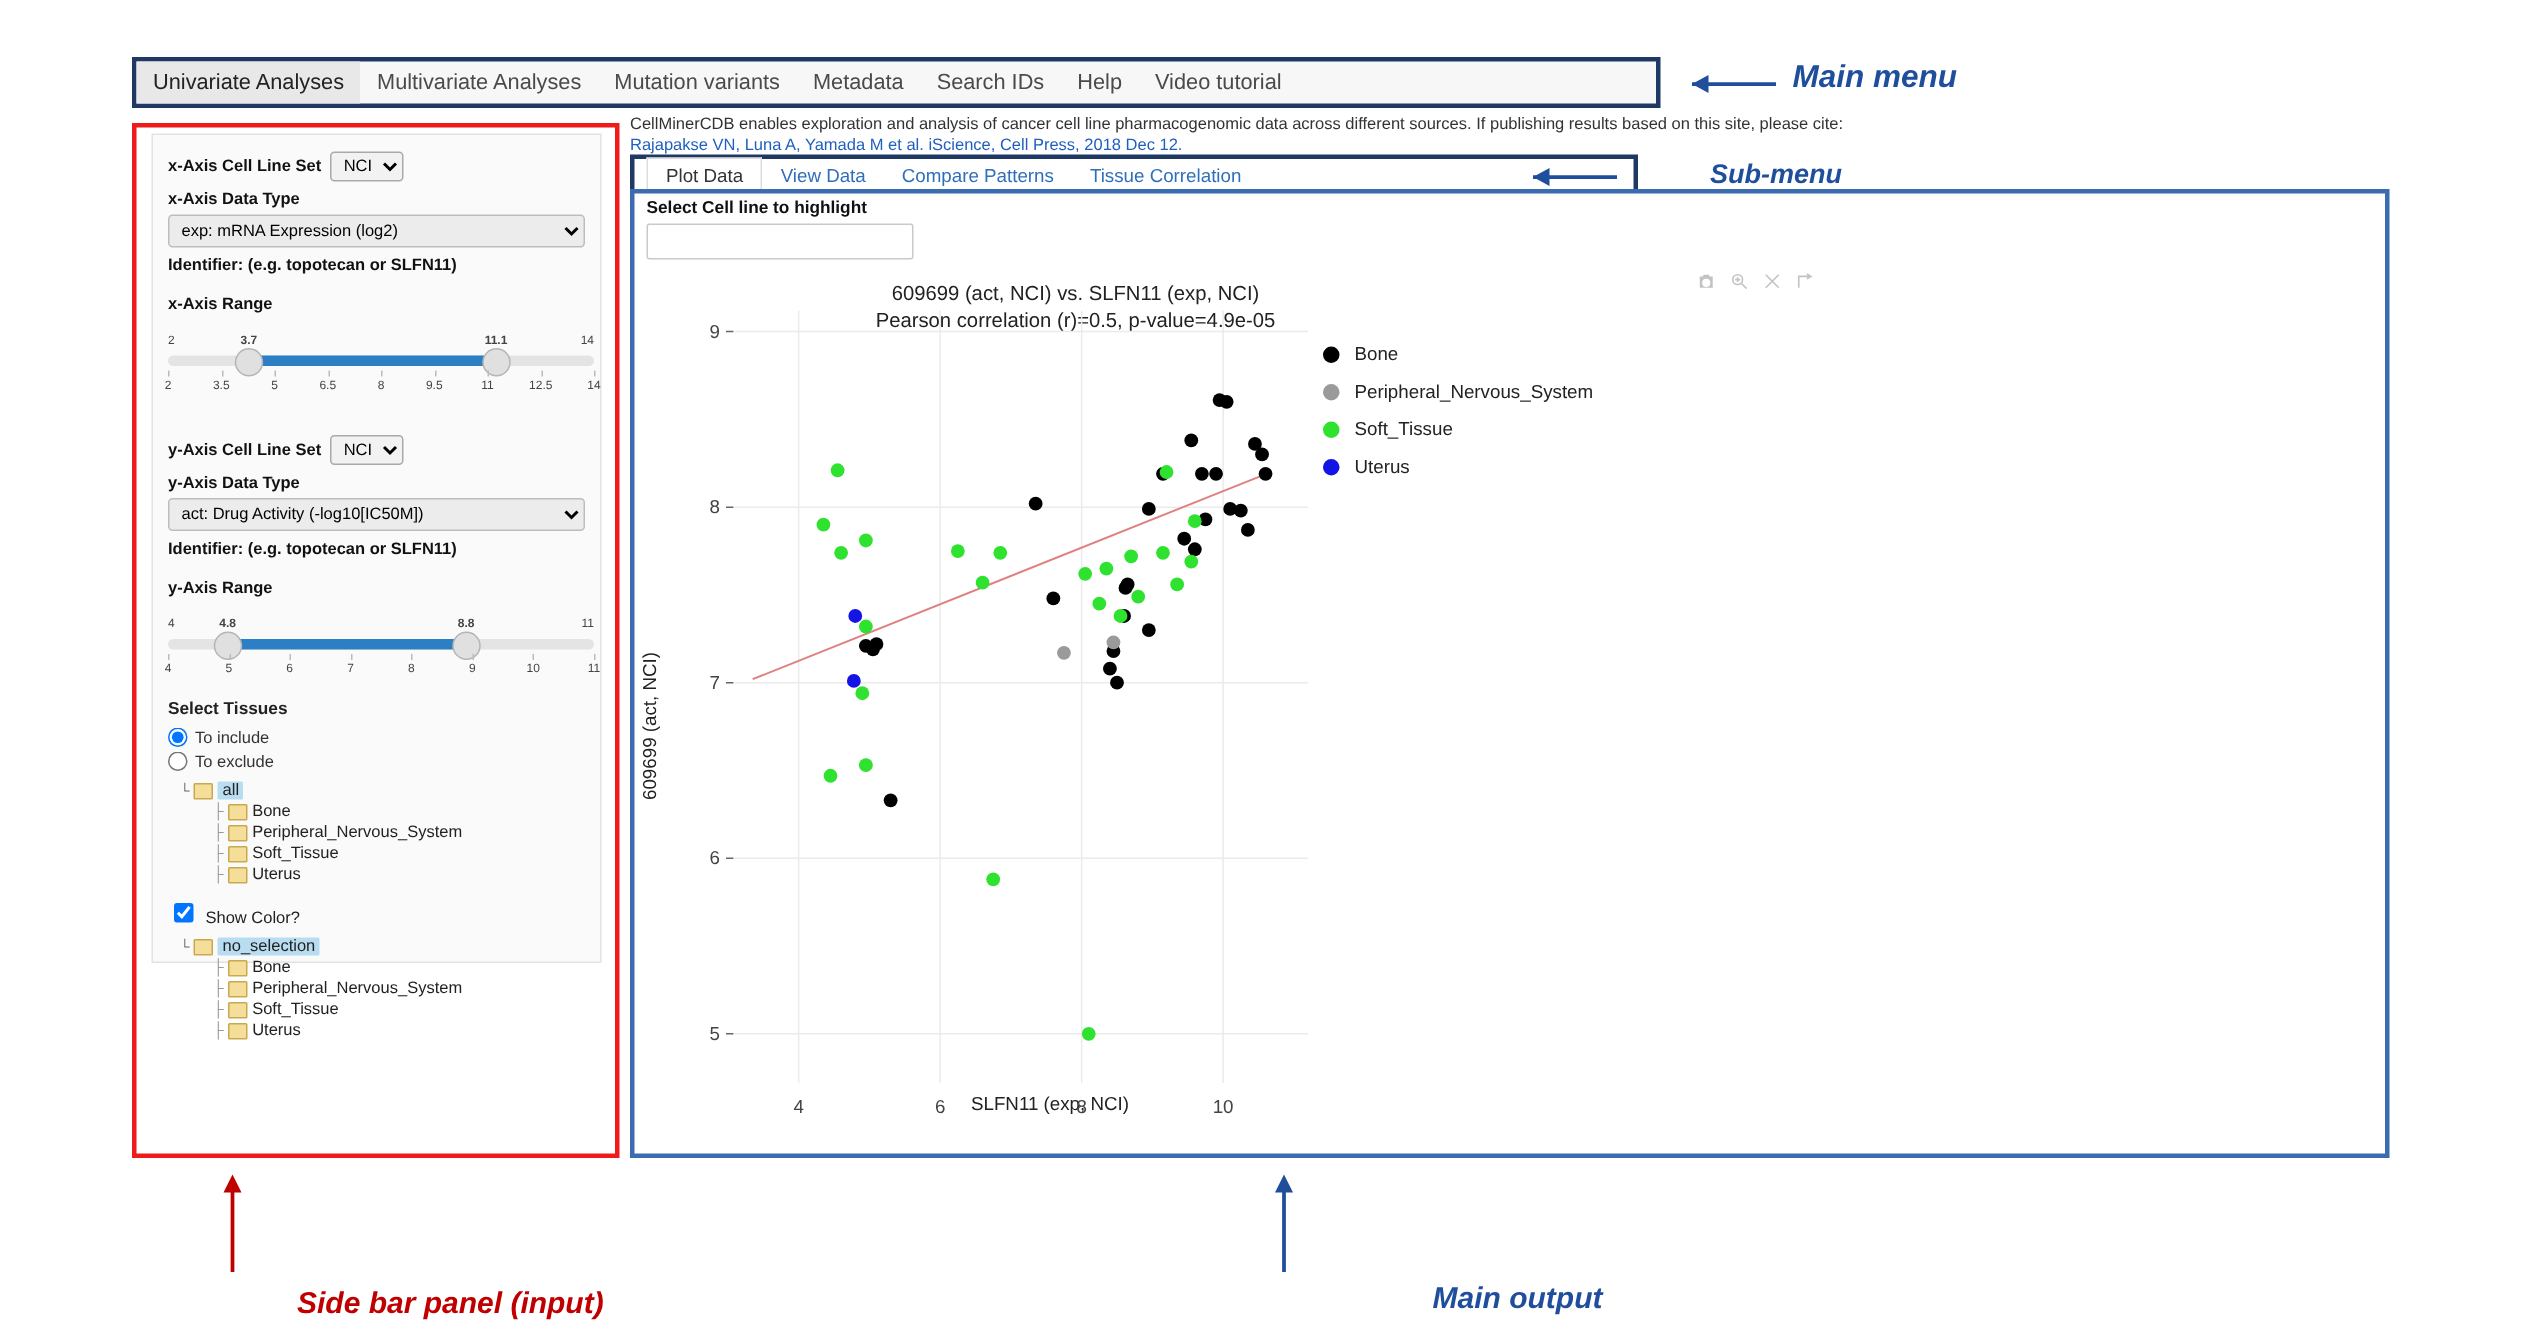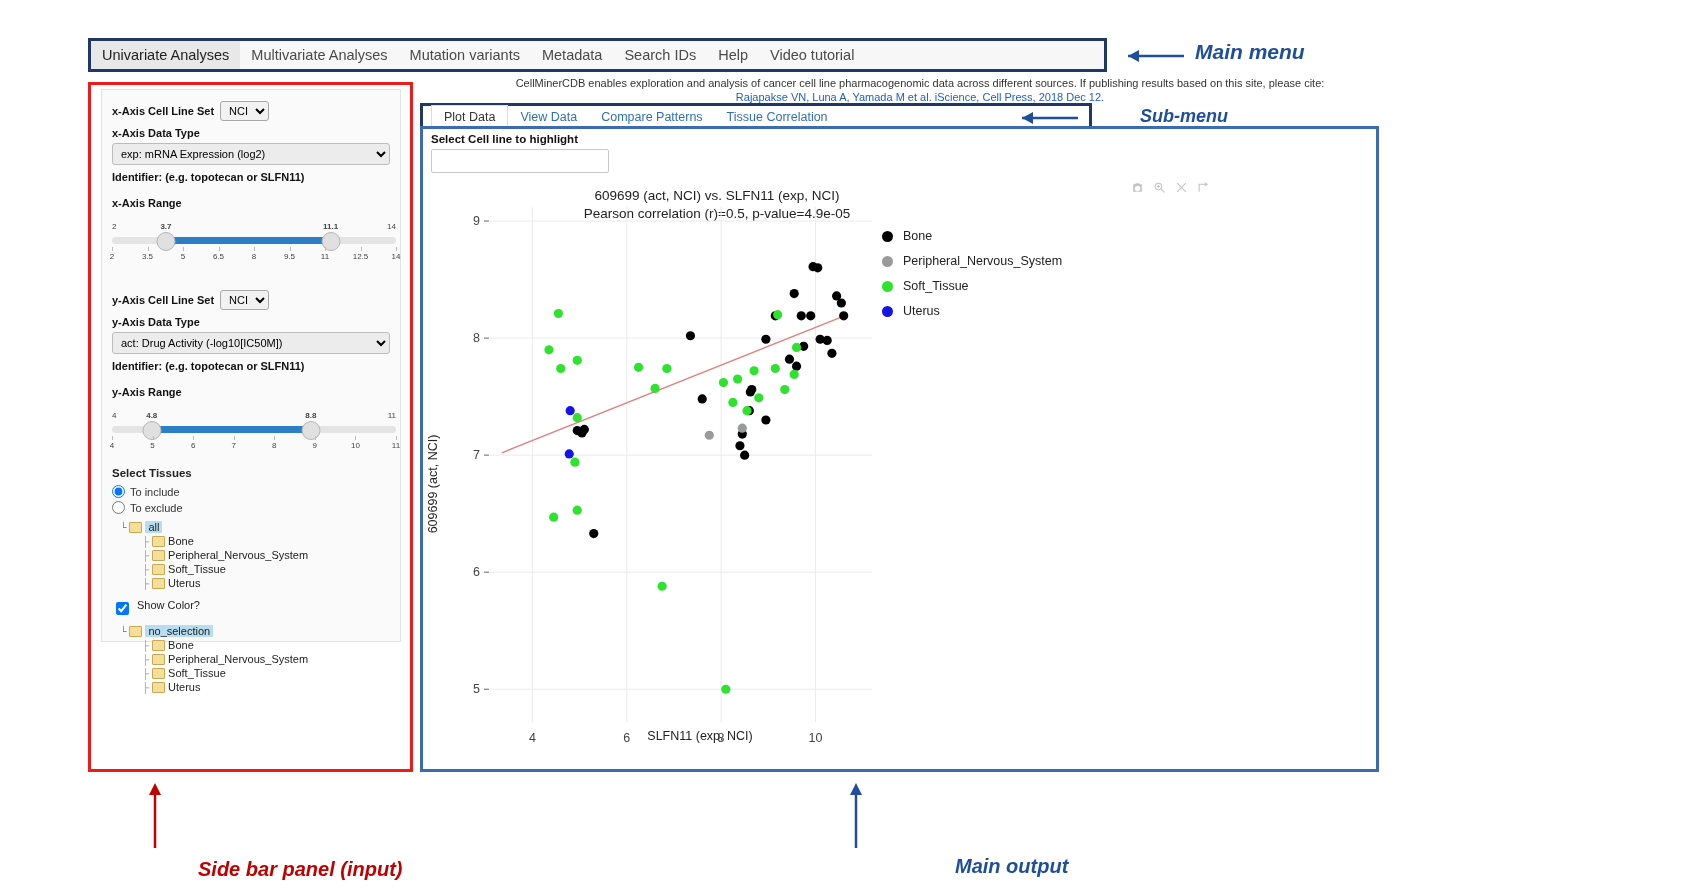--- a/index.html
+++ b/index.html
@@ -7,21 +7,21 @@
        font-family:"Liberation Sans","DejaVu Sans",sans-serif;color:#222;}
 
   
   #main-menu-wrap{position:absolute;left:88px;top:38px;width:1019px;height:34px;
        border:3px solid #1f3864;background:#f7f7f7;box-sizing:border-box;}
   #main-menu{display:flex;align-items:center;height:100%;padding:0;}
   .menu-item{font-size:14.5px;color:#4a4a4a;padding:6px 11px;line-height:16px;cursor:pointer;white-space:nowrap;}
   .menu-item.active{background:#e8e8e8;color:#222;}
 
   
-  #cite-block{position:absolute;left:420px;top:76px;width:1000px;text-align:center;}
+  #cite-block{position:absolute;left:420px;top:76px;width:1000px;text-align:left;}
   #cite-line1{font-size:11px;color:#333;line-height:14px;}
   #cite-line2{font-size:11px;color:#1f5fbf;line-height:14px;}
 
   
   #sub-menu-wrap{position:absolute;left:420px;top:103px;width:672px;height:27px;
        border:3px solid #1f3864;background:#fff;box-sizing:border-box;}
   #sub-menu{display:flex;align-items:center;height:100%;padding-left:8px;}
   .subtab{font-size:12.5px;color:#2f6fba;padding:4px 12px;cursor:pointer;white-space:nowrap;}
   .subtab.active{color:#333;background:#fff;border:1px solid #ddd;border-bottom:none;}
 
@@ -57,24 +57,24 @@
   .sec-title{font-size:11.5px;font-weight:bold;margin:14px 0 6px;}
   .radio-row{display:flex;align-items:flex-end;gap:5px;font-size:11px;margin:3px 0;color:#333;}
   .radio-row input{margin:0;}
   .tree{margin-top:7px;margin-left:8px;}
   .tree-root{display:flex;align-items:center;gap:3px;font-size:11px;margin:2px 0;}
   .tree-child{display:flex;align-items:center;gap:3px;font-size:11px;margin:2px 0 2px 22px;}
   .hl{background:#b8ddf0;padding:0 3px;border-radius:1px;}
   .folder{width:11px;height:9px;background:#f5dd9a;border:1px solid #c9a94f;border-radius:1px;display:inline-block;}
   .dash{color:#999;font-size:10px;}
   .expander{color:#666;font-size:9px;}
-  .chk-row{display:flex;align-items:flex-start;gap:5px;font-size:11px;margin:10px 0 4px;}
-
-  
-  #output-box{position:absolute;left:420px;top:126px;width:959px;height:646px;
+  .chk-row{display:flex;align-items:flex-end;gap:5px;font-size:11px;margin:10px 0 4px;}
+
+  
+  #output-box{position:absolute;left:420px;top:126px;width:1173px;height:646px;
        border:3px solid #3b6cb0;box-sizing:border-box;background:#fff;}
   #highlight-label{position:absolute;left:8px;top:4px;font-size:11.5px;font-weight:bold;color:#111;}
   #highlight-input{position:absolute;left:8px;top:20px;width:172px;height:20px;
        border:1px solid #c9c9c9;border-radius:2px;background:#fff;}
 
   
   #plot{position:absolute;left:4px;top:48px;width:983px;height:590px;}
   #modebar{position:absolute;right:200px;top:4px;display:flex;gap:9px;opacity:.35;}
   .mb{width:13px;height:13px;color:#555;}
   #plot-title{position:absolute;left:60px;top:10px;width:460px;text-align:center;

